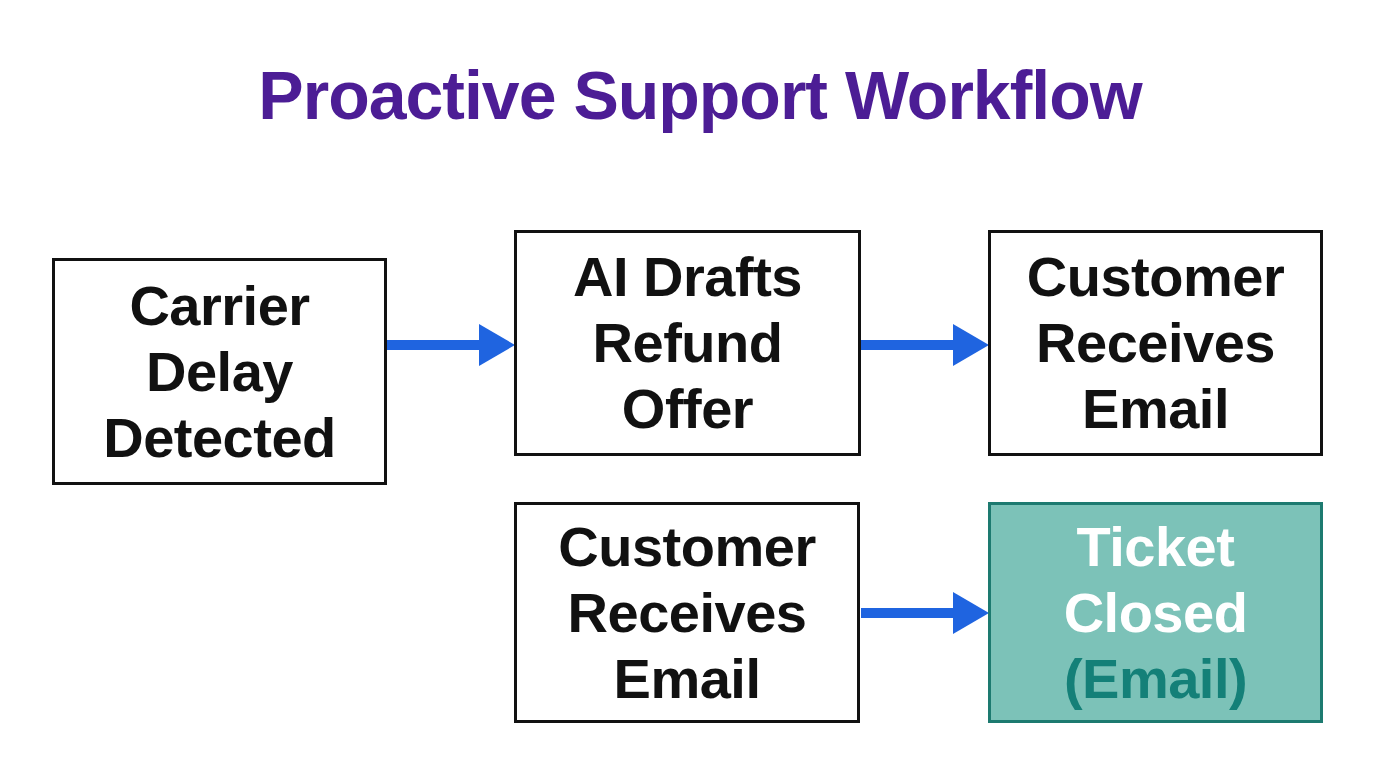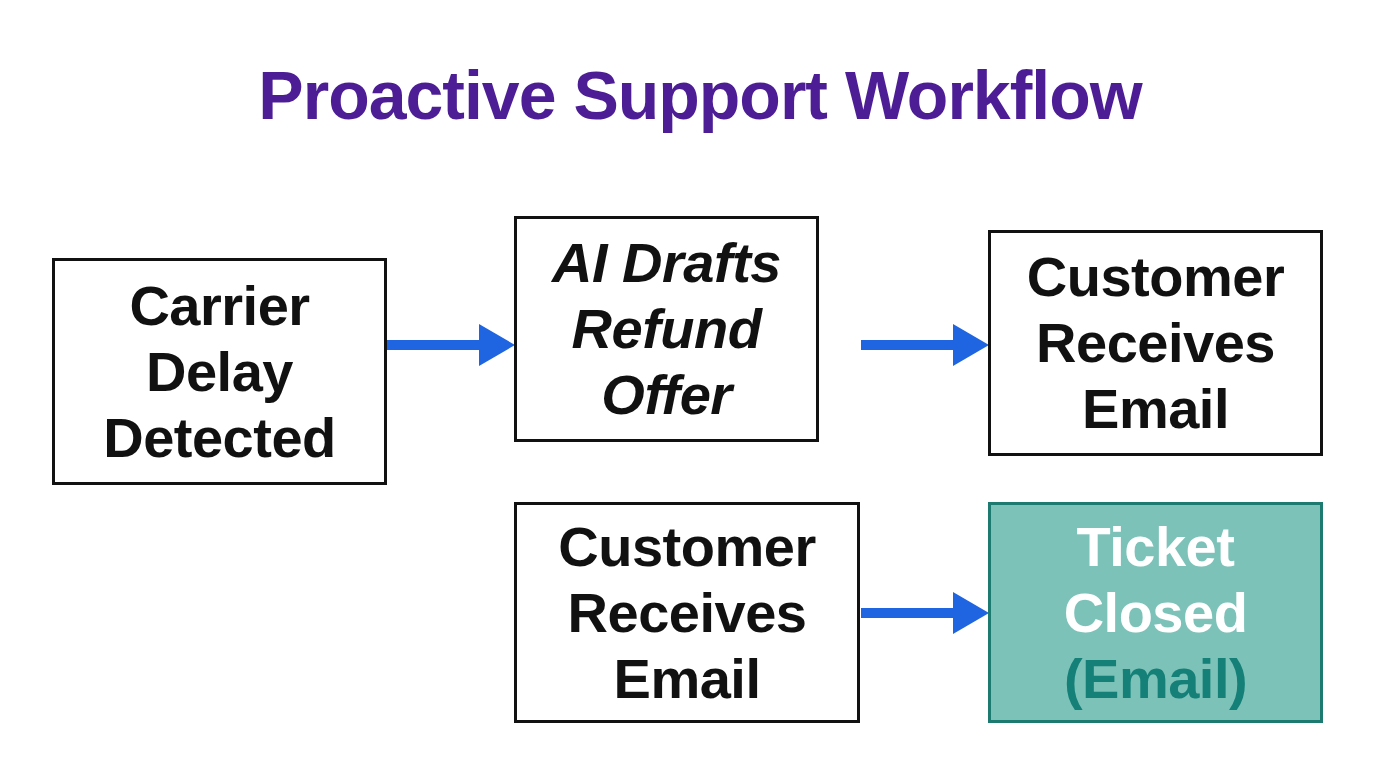--- a/index.html
+++ b/index.html
@@ -42,21 +42,21 @@
   }
   .node-label {
     white-space: pre-line;
     font-size: 56px;
     font-weight: 700;
     line-height: 66px;
     color: #111111;
     letter-spacing: -0.5px;
   }
   .node-a { left: 52px;  top: 230px; width: 335px; height: 227px; margin-top: 28px; }
-  .node-b { left: 514px; top: 216px; width: 305px; height: 226px; font-style: italic; }
+  .node-b { left: 514px; top: 230px; width: 347px; height: 226px; }
   .node-c { left: 988px; top: 230px; width: 335px; height: 226px; }
   .node-d { left: 514px; top: 502px; width: 346px; height: 221px; }
   .node-e {
     left: 988px; top: 502px; width: 335px; height: 221px;
     background: #7cc2b8;
     border: 3px solid #1d7a70;
   }
   .node-e .node-label { color: #ffffff; }
   .node-e .node-sublabel {
     white-space: pre-line;

